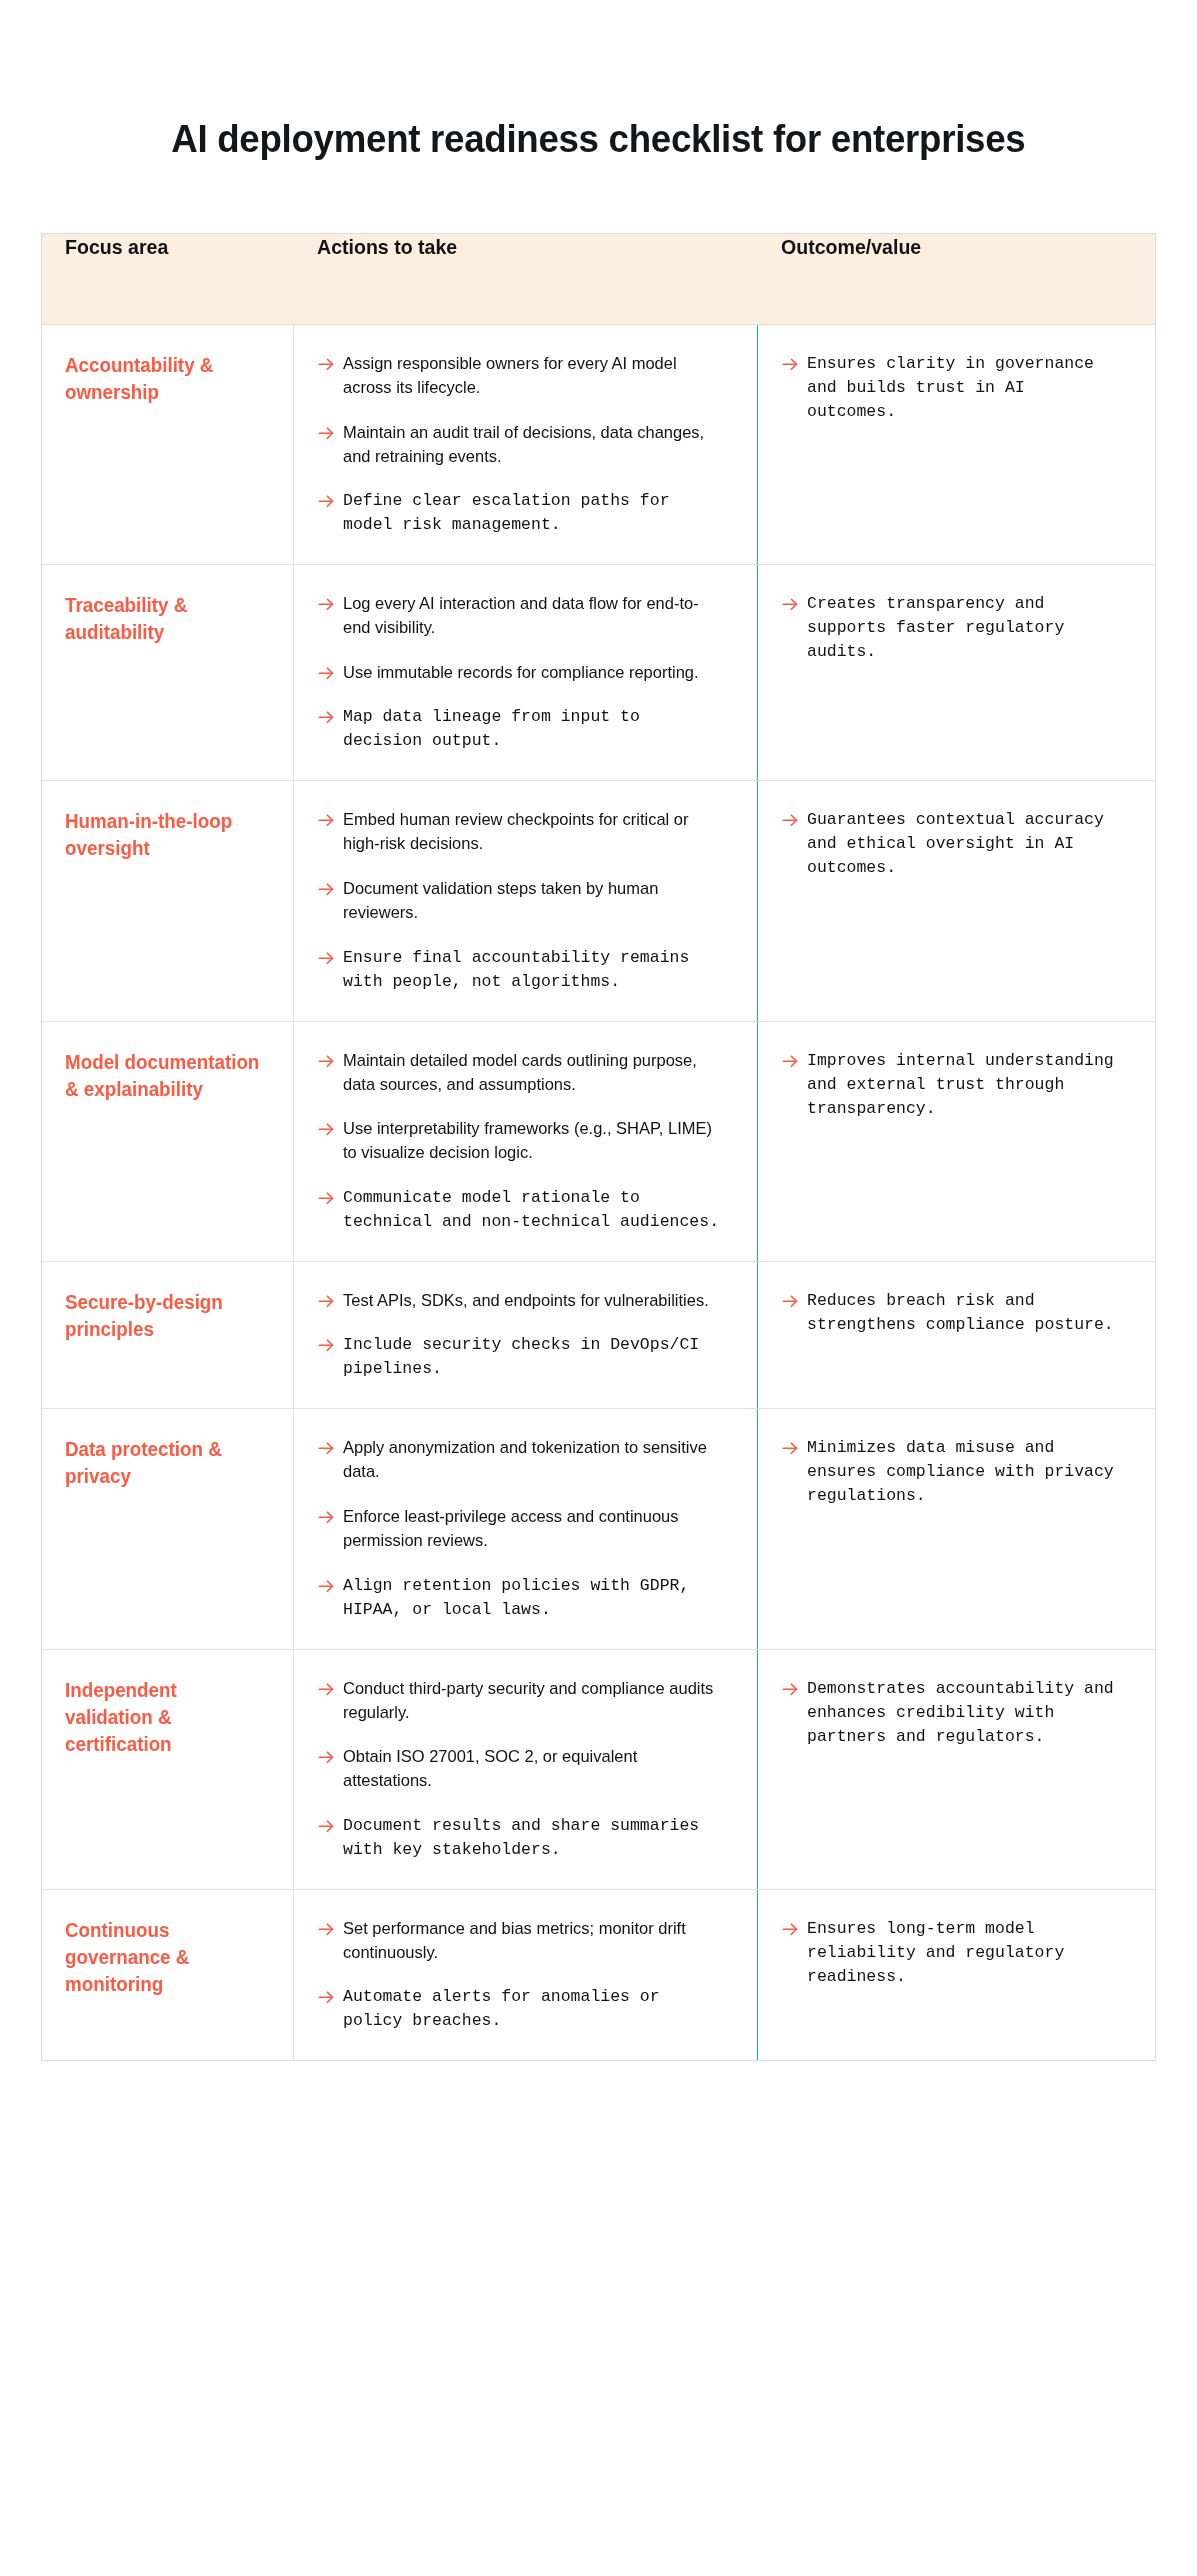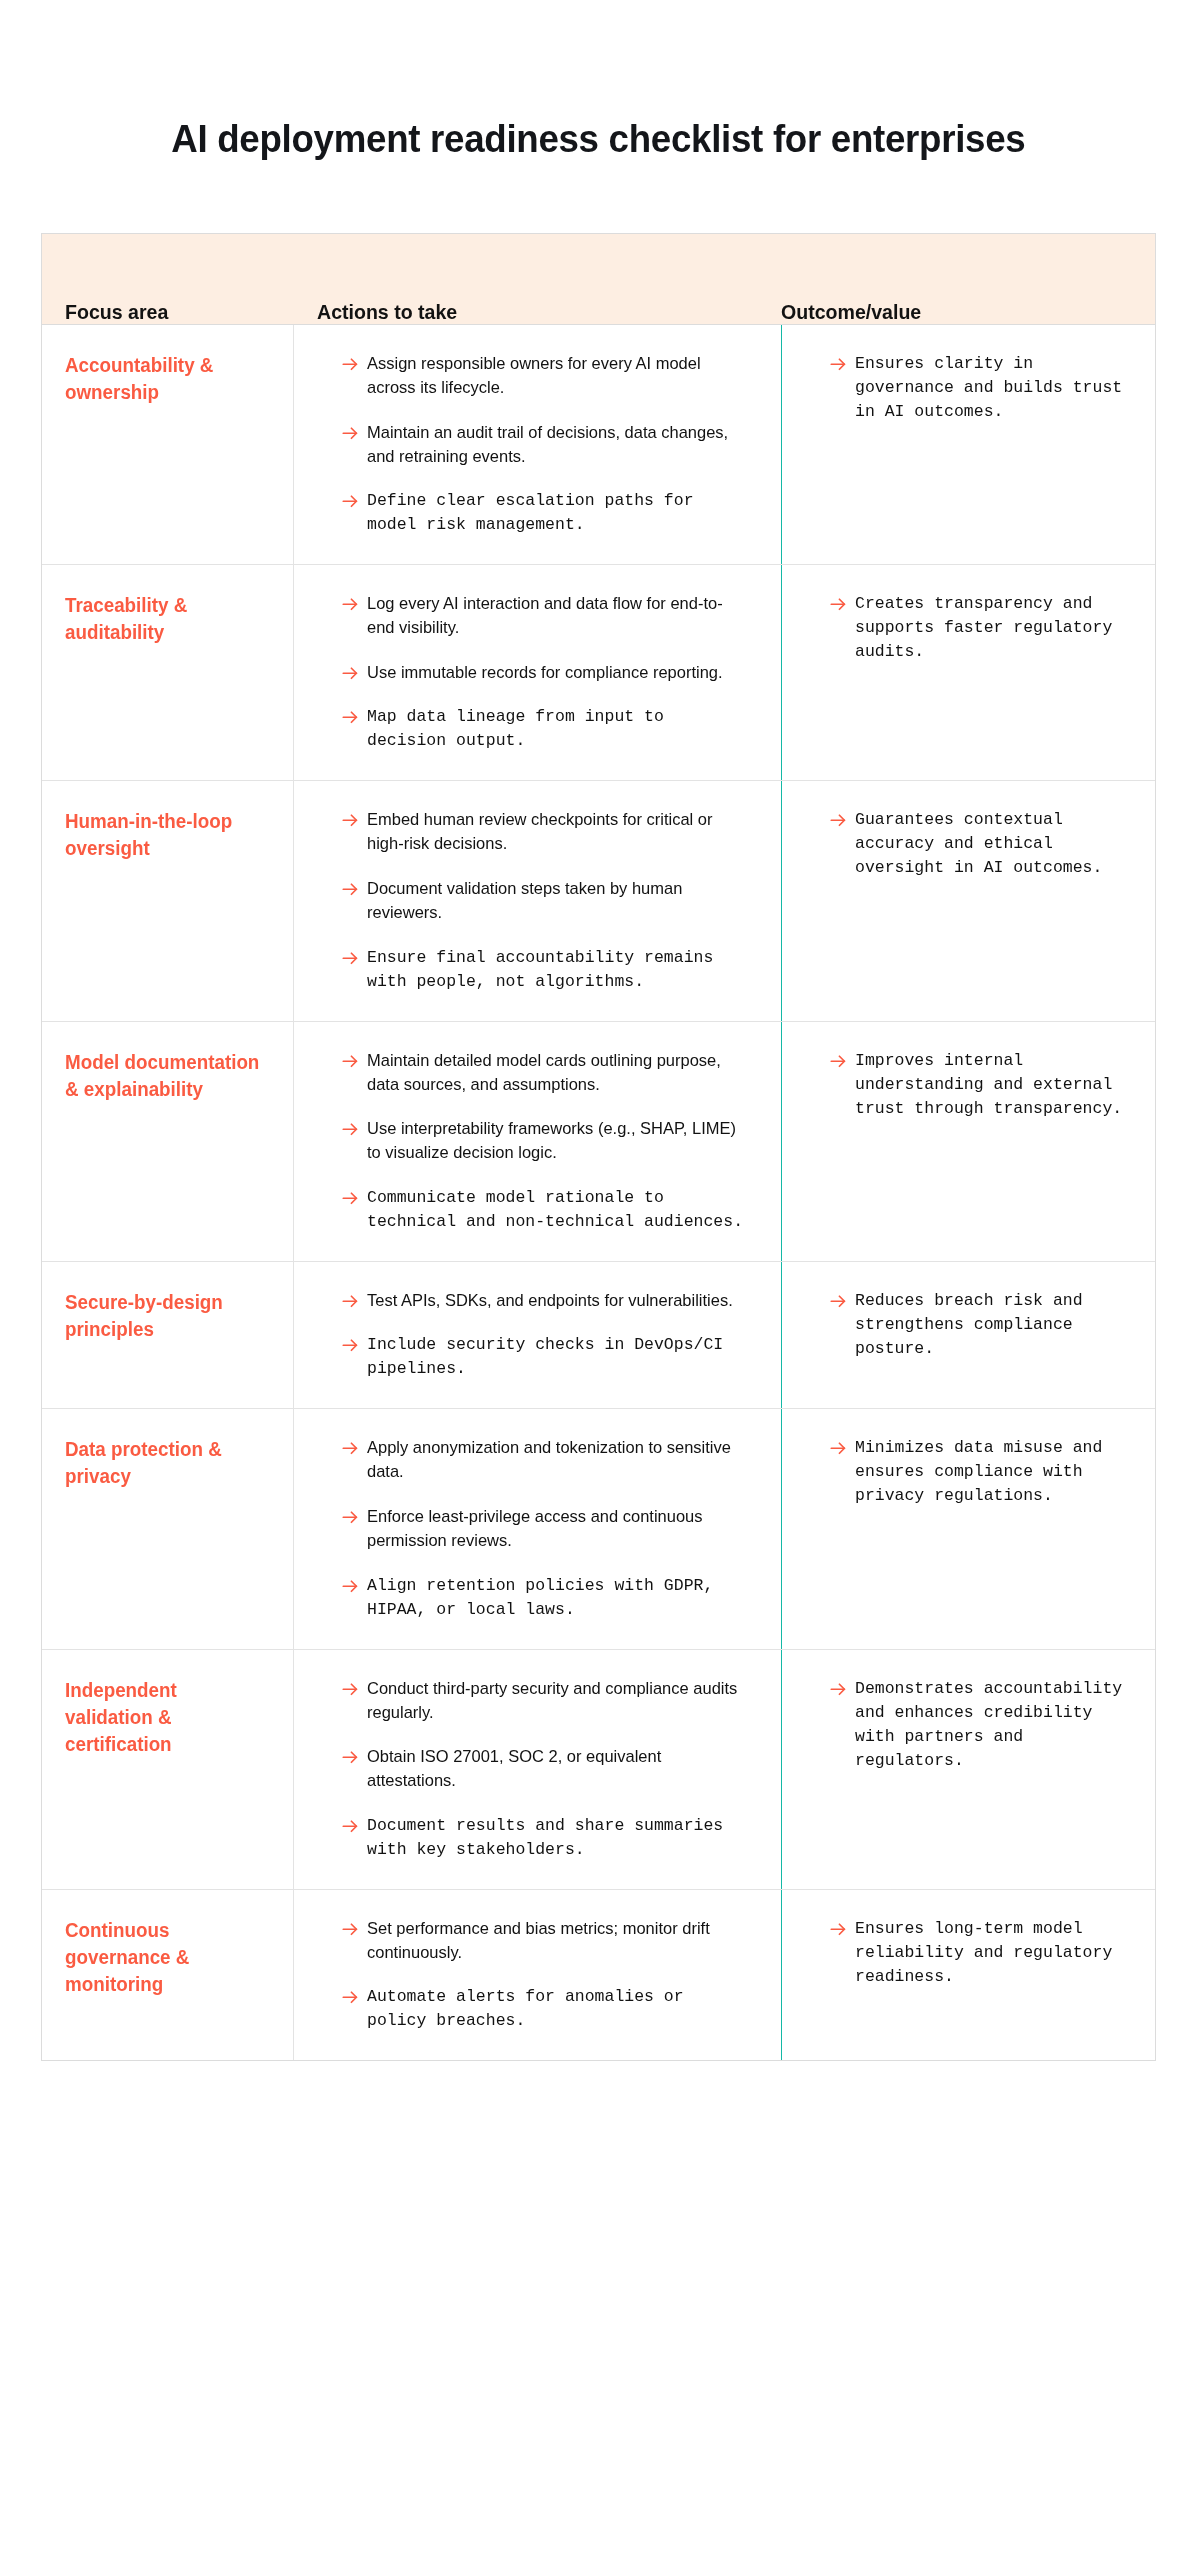--- a/index.html
+++ b/index.html
@@ -51,29 +51,28 @@
     width: 1115px;
     border: 1px solid #dcdcdc;
     border-collapse: collapse;
     box-sizing: border-box;
     background: #ffffff;
   }
   .t-head {
     display: flex;
     background: #fdeee2;
     height: 91px;
-    align-items: flex-end;
+    align-items: flex-start;
     border-bottom: 1px solid #dcdcdc;
     box-sizing: border-box;
   }
   .t-row {
     display: flex;
     border-bottom: 1px solid #e3e3e3;
     box-sizing: border-box;
-    gap: 24px;
   }
   .t-row.last { border-bottom: none; }
 
   .c-focus {
     width: 252px;
     flex: 0 0 252px;
     box-sizing: border-box;
     padding: 0 23px;
     border-right: 1px solid #e3e3e3;
     display: flex;

